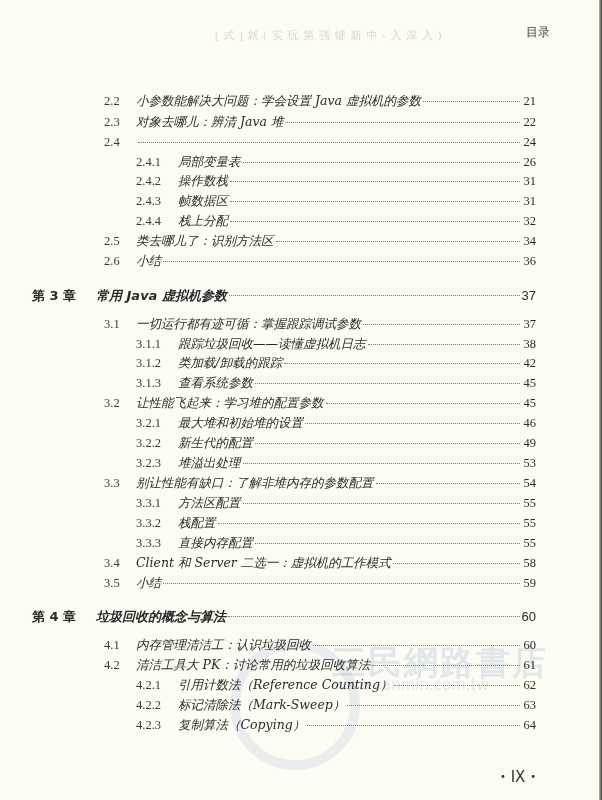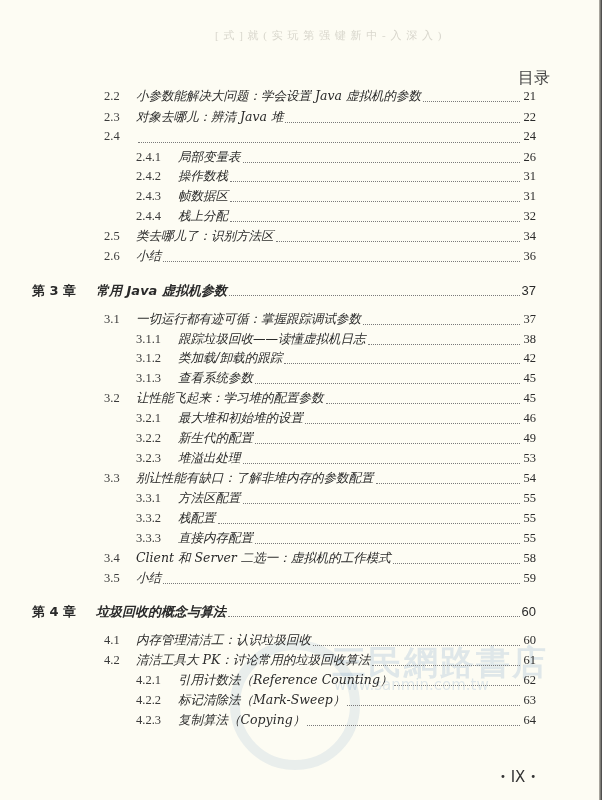--- a/index.html
+++ b/index.html
@@ -20,24 +20,23 @@
       right: 0;
       top: 0;
       width: 3px;
       height: 800px;
       background: linear-gradient(to right, #bdbab0, #3a3a3a);
     }
     .running-header {
       position: absolute;
       top: 24px;
       right: 52px;
-      font-size: 16px;
+      font-size: 12px;
       font-family: "DejaVu Sans", "Liberation Sans", sans-serif;
       color: #444;
-      margin-top: 44px;
     }
     .ghost-header {
       position: absolute;
       top: 28px;
       left: 215px;
       font-size: 11px;
       color: #d8d6cc;
       letter-spacing: 1px;
       font-family: Liberation Serif, serif;
     }
@@ -73,20 +72,21 @@
       height: 10px;
       align-self: center;
       position: relative;
       top: -1px;
     }
     .row .page {
       display: inline-block;
       font-family: "Liberation Serif", serif;
       text-align: right;
       min-width: 14px;
+      margin-top: 6px;
     }
     .lvl2 { left: 88px; }
     .lvl2 .num { width: 32px; margin-left: 16px; }
     .lvl3 { left: 136px; }
     .lvl3 .num { width: 42px; }
     .chap { left: 32px; font-weight: bold; font-family: "DejaVu Sans", "Liberation Sans", sans-serif; font-size: 13px; }
     .chap .num { width: 64px; font-family: "DejaVu Sans", "Liberation Sans", sans-serif; color: #2a2a2a; }
     .chap .page { font-family: "Liberation Sans", sans-serif; font-weight: normal; }
     .folio {
       position: absolute;

